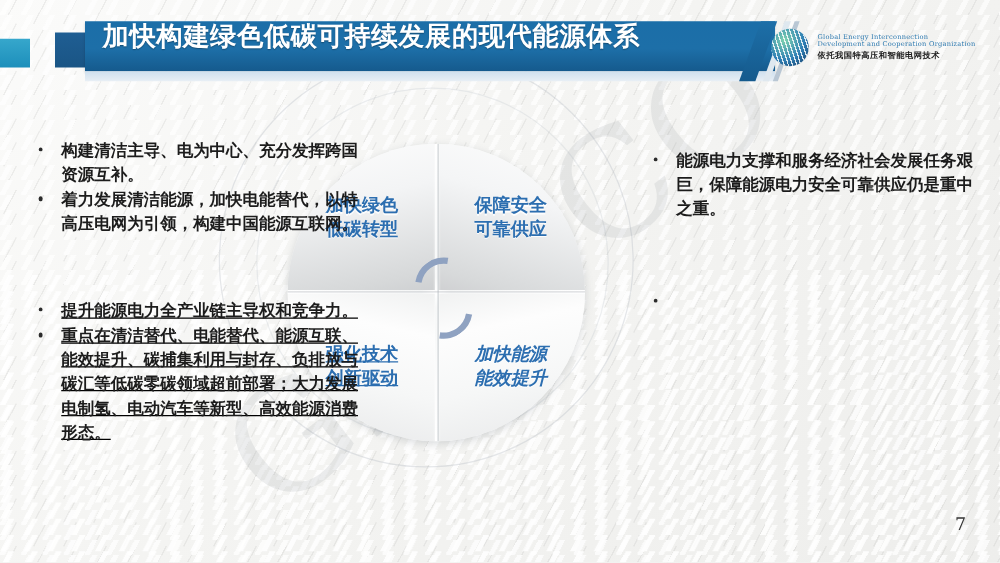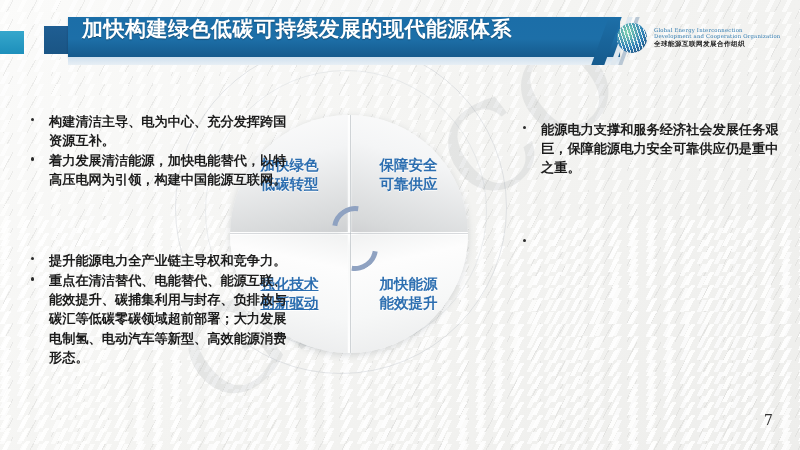--- a/index.html
+++ b/index.html
@@ -131,21 +131,21 @@
     font-size:14.5px;font-weight:700;color:#2c6eb0;
     text-shadow:0 1px 0 rgba(255,255,255,.85);
   }
   .q-tl{left:0;top:0;
     background:linear-gradient(168deg,#fdfdfd 0%,#f3f4f5 38%,#d6d8d9 88%,#cdcfd1 100%);}
   .q-tr{left:50%;top:0;
     background:linear-gradient(196deg,#fdfdfd 0%,#f4f5f6 38%,#d7d9da 88%,#cecfd1 100%);}
   .q-bl{left:0;top:50%;
     background:linear-gradient(12deg,#e7e8e9 0%,#f6f7f7 40%,#fdfdfd 75%,#f0f1f1 100%);text-decoration:underline;}
   .q-br{left:50%;top:50%;
-    background:linear-gradient(348deg,#e8e9ea 0%,#f6f7f7 40%,#fdfdfd 75%,#f0f1f1 100%);}
+    background:linear-gradient(348deg,#e8e9ea 0%,#f6f7f7 40%,#fdfdfd 75%,#f0f1f1 100%);font-style:italic;}
   .q-lbl{display:block;}
   
   .sep-v{position:absolute;left:118px;top:0;width:3px;height:238px;
     background:linear-gradient(180deg,#ffffff,#f7f8f8 45%,#ffffff 50%,#f7f8f8 55%,#ffffff);
     box-shadow:0 0 2px rgba(255,255,255,.9);}
   .sep-h{position:absolute;left:0;top:117px;width:238px;height:3px;
     background:linear-gradient(90deg,#ffffff,#f5f6f6 45%,#ffffff 50%,#f5f6f6 55%,#ffffff);}
   .sep-v-line{position:absolute;left:120px;top:0;width:1px;height:238px;
     background:rgba(170,176,182,.55);}
   .sep-h-line{position:absolute;left:0;top:118px;width:238px;height:1px;
@@ -166,21 +166,21 @@
   .col li{
     position:relative;padding-left:23px;margin-bottom:1px;
     font-size:13.2px;line-height:1.45;color:#1c1c1c;font-weight:600;
   }
   .col li .dot{
     position:absolute;left:5px;top:6px;width:3.4px;height:3.4px;
     border-radius:50%;background:#2b2b2b;
   }
   .col-left{left:26px;width:272px;}
   .col-left-top{top:112px;}
-  .col-left-bot{top:251px;}
+  .col-left-bot{top:240px;text-decoration:underline;}
   .col-right{left:518px;width:272px;}
   .col-right-top{top:120px;}
   .col-right-bot{top:232px;}
   
   .pageno{
     position:absolute;right:27px;bottom:22px;
     font-size:14px;color:#333;font-weight:400;
     font-family:"DejaVu Serif","Liberation Serif",serif;
   }
 </style>
@@ -208,21 +208,21 @@
   <div class="slash s3"></div>
   <div class="hdr-title">加快构建绿色低碳可持续发展的现代能源体系</div>
 
   <div class="logo">
     <div class="logo-globe">
       <div class="stripes"></div>
     </div>
     <div class="logo-txt">
       <div class="logo-en">Global Energy Interconnection</div>
       <div class="logo-en">Development and Cooperation Organization</div>
-      <div class="logo-cn">全球能源互联网发展合作组织</div>
+      <div class="logo-cn">依托我国特高压和智能电网技术</div>
     </div>
   </div>
 
   <div class="diagram">
     <div class="quad q-tr">
       <div>
         <span class="q-lbl">保障安全</span>
         <span class="q-lbl">可靠供应</span>
       </div>
     </div>

